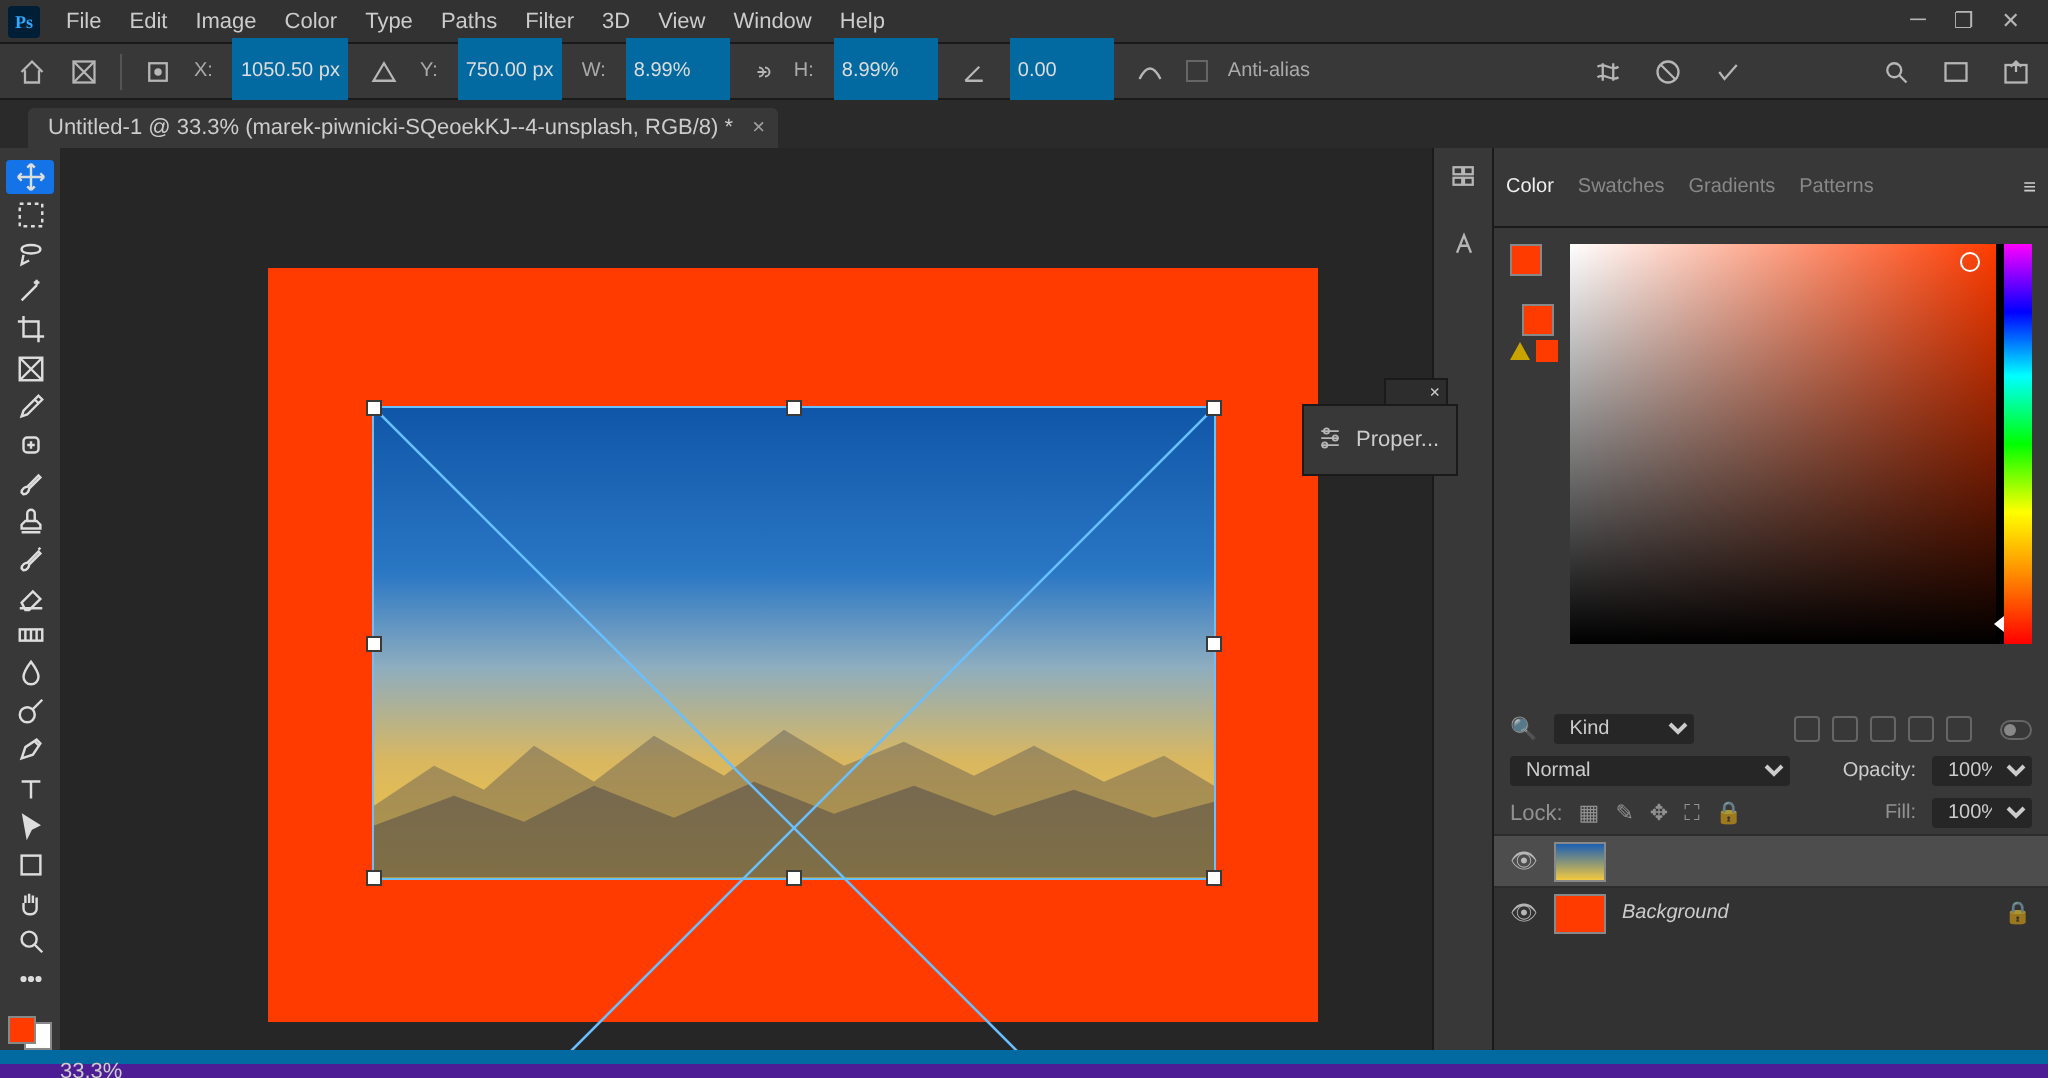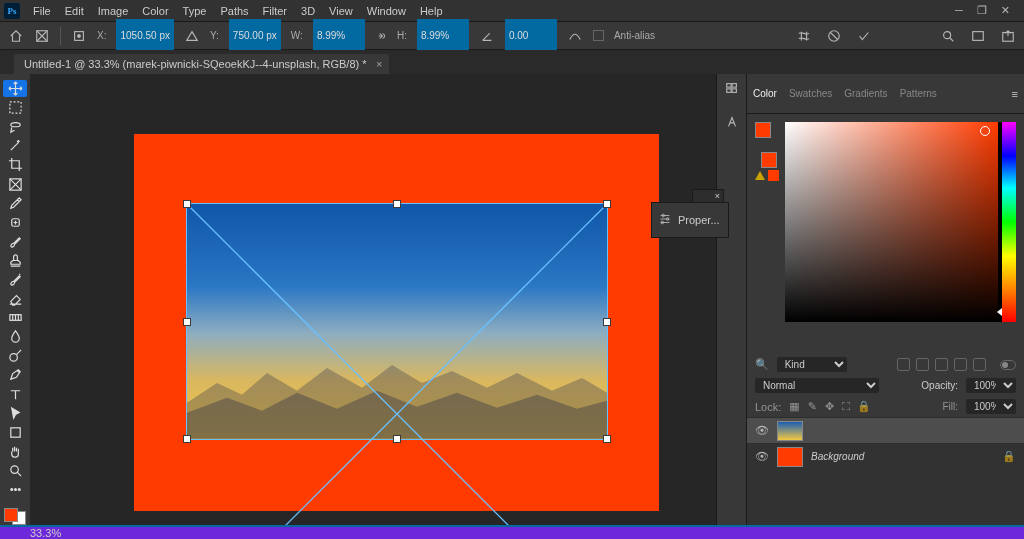--- a/index.html
+++ b/index.html
@@ -67,21 +67,21 @@
 .lock-row { display:flex; gap:8px; padding:3px 8px; align-items:center; }
 .lock-row span{ opacity:.6; font-size:11px;}
 .layer { display:flex; align-items:center; height:26px; padding:0 8px; gap:8px; border-top:1px solid #2c2c2c; }
 .layer.sel{ background:#4d4d4d; }
 .eye { width:14px; cursor:pointer; opacity:.85; }
 .thumb { width:26px; height:20px; border:1px solid #888; }
 .lname { font-size:10px; }
 .lname.it { font-style:italic; }
 .llock { margin-left:auto; opacity:.6; }
 .layers-body{ flex:1; background:#323232; }
-.statusbar{ height:14px; background:#6d28d9; border-top:2px solid #0369a1; font-size:9px; color:#999; padding-left:30px; display:flex; align-items:center;}
+.statusbar{ height:14px; background:#4c1d95; border-top:7px solid #0369a1; font-size:9px; color:#999; padding-left:30px; display:flex; align-items:center;}
 </style>
 </head>
 <body>
 
 <div class="menubar">
   <div class="ps-logo">Ps</div>
   <div class="menu-item">File</div>
   <div class="menu-item">Edit</div>
   <div class="menu-item">Image</div>
   <div class="menu-item">Color</div>
@@ -409,21 +409,21 @@
         <span></span>
         <span></span>
         <span></span>
         <span></span>
       </div>
       <span style="margin-left:6px;width:16px;height:10px;border:1px solid #666;border-radius:5px;position:relative">
           <span style="position:absolute;left:1px;top:1px;width:6px;height:6px;background:#888;border-radius:50%"></span>
         </span>
     </div>
     <div class="lrow">
-      <select class="lsel" style="width:124px"><option>Normal</option></select>
+      <select class="lsel" style="width:140px"><option>Normal</option></select>
       <span style="margin-left:auto;font-size:10px">Opacity:</span>
       <select class="lsel" style="width:50px"><option>100%</option></select>
     </div>
     <div class="lock-row">
       <span>Lock:</span>
       <span>▦</span>
       <span>✎</span>
       <span>✥</span>
       <span>⛶</span>
       <span>🔒</span>

